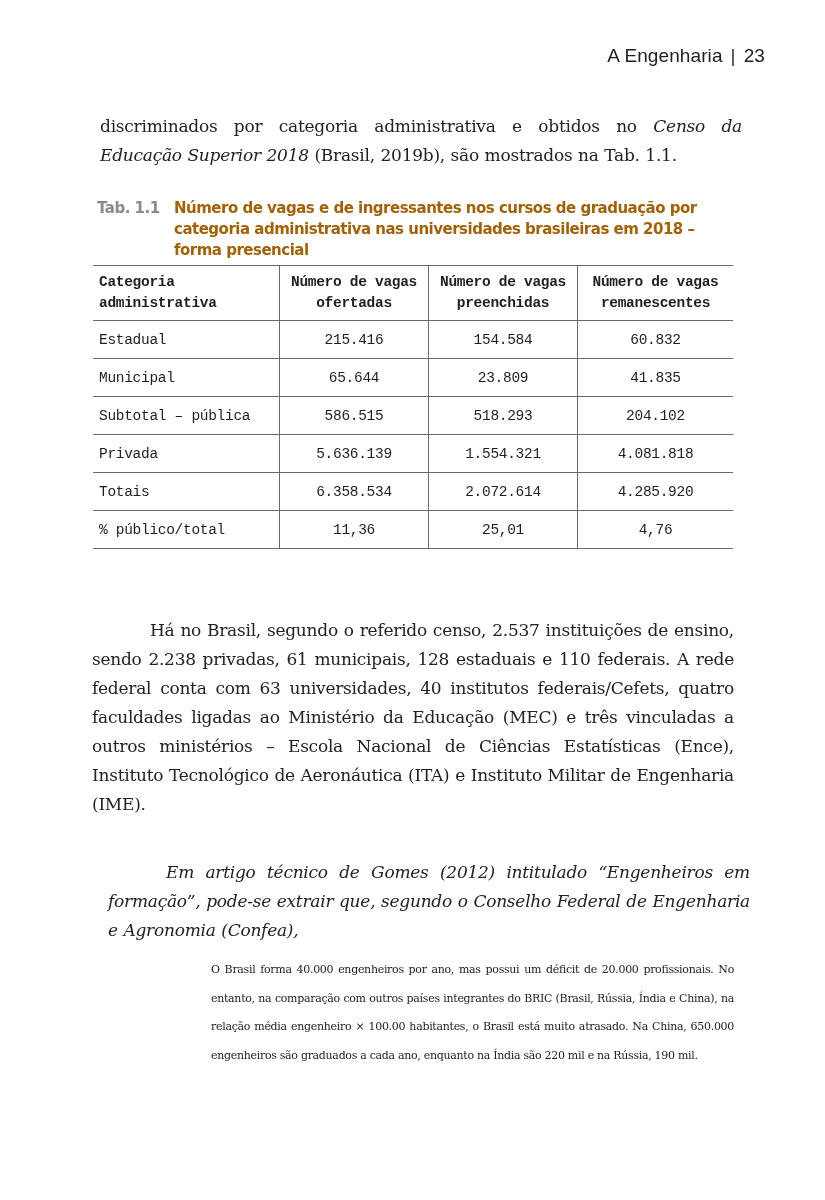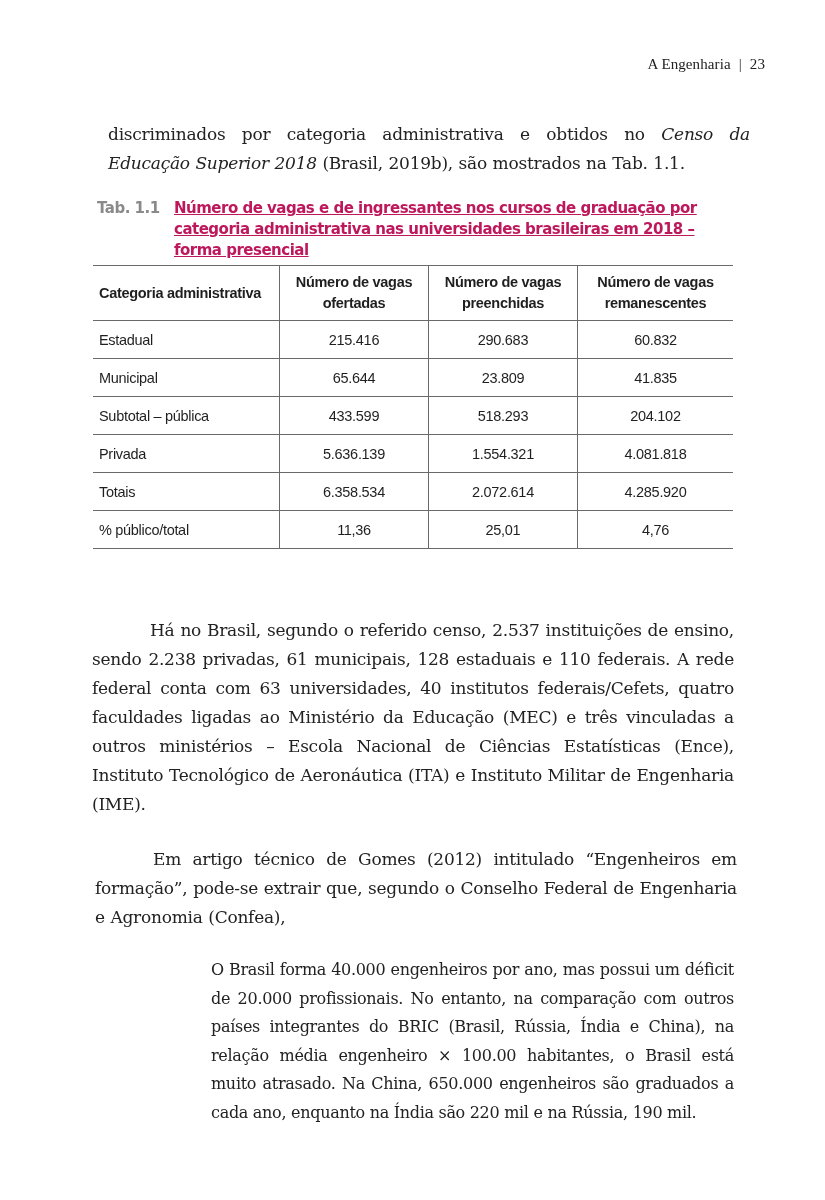--- a/index.html
+++ b/index.html
@@ -9,24 +9,24 @@
     }
     body {
       width: 825px;
       height: 1200px;
       position: relative;
       overflow: hidden;
       color: #1f1f1f;
     }
     .running-head {
       position: absolute;
-      top: 56px;
+      top: 45px;
       right: 60px;
-      font-family: Liberation Serif, serif;
-      font-size: 15px;
+      font-family: Liberation Sans, sans-serif;
+      font-size: 19px;
       color: #222;
       letter-spacing: 0.1px;
     }
     .running-head .sep {
       display: inline-block;
       margin: 0 8px;
       color: #333;
     }
     .body-text {
       position: absolute;
@@ -61,33 +61,32 @@
       line-height: 21px;
       display: flex;
       letter-spacing: -0.5px;
     }
     .table-caption .label {
       color: #8a8a8a;
       width: 77px;
       flex: 0 0 77px;
     }
     .table-caption .title {
-      color: #be185d;
+      color: #a16207;
       flex: 1;
       padding-right: 30px;
-      text-decoration: underline;
     }
 
     table.data-table {
       position: absolute;
       left: 93px;
       top: 265px;
       width: 640px;
       border-collapse: collapse;
-      font-family: Liberation Sans, sans-serif;
+      font-family: Liberation Mono, monospace;
       font-size: 14.5px;
       color: #1f1f1f;
       letter-spacing: -0.3px;
     }
     table.data-table th,
     table.data-table td {
       border-top: 1.5px solid #6a6a6a;
       border-bottom: 1.5px solid #6a6a6a;
       padding: 0 6px;
     }
@@ -117,35 +116,35 @@
     table.data-table td.cat {
       text-align: left;
     }
 
     .blockquote {
       position: absolute;
       left: 211px;
       top: 956px;
       width: 523px;
       font-family: "DejaVu Serif", serif;
-      font-size: 16px;
+      font-size: 11px;
       line-height: 28.5px;
       text-align: justify;
       color: #222;
       letter-spacing: -0.3px;
     }
   </style>
 </head>
 <body>
 
 <div class="running-head">
   <span>A Engenharia</span><span class="sep">|</span><span>23</span>
 </div>
 
-<p class="body-text" id="p-intro" style="margin:16px;">
+<p class="body-text" id="p-intro" style="margin:8px;">
   <span>discriminados por categoria administrativa e obtidos no </span><span class="it">Censo da Educação Superior 2018</span><span> (Brasil, 2019b), são mostrados na Tab. 1.1.</span>
 </p>
 
 <div class="table-caption">
   <span class="label">Tab. 1.1</span>
   <span class="title">Número de vagas e de ingressantes nos cursos de graduação por categoria administrativa nas universidades brasileiras em 2018 – forma presencial</span>
 </div>
 
 <table class="data-table">
   <thead>
@@ -153,32 +152,32 @@
       <th class="cat-head">Categoria administrativa</th>
       <th class="c2">Número de vagas ofertadas</th>
       <th class="c3">Número de vagas preenchidas</th>
       <th>Número de vagas remanescentes</th>
     </tr>
   </thead>
   <tbody>
     <tr>
       <td class="cat">Estadual</td>
       <td>215.416</td>
-      <td>290.683</td>
+      <td>154.584</td>
       <td>60.832</td>
     </tr>
     <tr>
       <td class="cat">Municipal</td>
       <td>65.644</td>
       <td>23.809</td>
       <td>41.835</td>
     </tr>
     <tr>
       <td class="cat">Subtotal – pública</td>
-      <td>433.599</td>
+      <td>586.515</td>
       <td>518.293</td>
       <td>204.102</td>
     </tr>
     <tr>
       <td class="cat">Privada</td>
       <td>5.636.139</td>
       <td>1.554.321</td>
       <td>4.081.818</td>
     </tr>
     <tr>
@@ -191,15 +190,15 @@
       <td class="cat">% público/total</td>
       <td>11,36</td>
       <td>25,01</td>
       <td>4,76</td>
     </tr>
   </tbody>
 </table>
 
 <p class="body-text indent" id="p-para1" style="margin:0;">Há no Brasil, segundo o referido censo, 2.537 instituições de ensino, sendo 2.238 privadas, 61 municipais, 128 estaduais e 110 federais. A rede federal conta com 63 universidades, 40 institutos federais/Cefets, quatro faculdades ligadas ao Ministério da Educação (MEC) e três vinculadas a outros ministérios – Escola Nacional de Ciências Estatísticas (Ence), Instituto Tecnológico de Aeronáutica (ITA) e Instituto Militar de Engenharia (IME).</p>
 
-<p class="body-text indent" id="p-para2" style="margin:3px;">Em artigo técnico de Gomes (2012) intitulado “Engenheiros em formação”, pode-se extrair que, segundo o Conselho Federal de Engenharia e Agronomia (Confea),</p>
+<p class="body-text indent" id="p-para2" style="margin:16px;font-style:italic;">Em artigo técnico de Gomes (2012) intitulado “Engenheiros em formação”, pode-se extrair que, segundo o Conselho Federal de Engenharia e Agronomia (Confea),</p>
 
 <p class="blockquote" style="margin:0;">O Brasil forma 40.000 engenheiros por ano, mas possui um déficit de 20.000 profissionais. No entanto, na comparação com outros países integrantes do BRIC (Brasil, Rússia, Índia e China), na relação média engenheiro × 100.00 habitantes, o Brasil está muito atrasado. Na China, 650.000 engenheiros são graduados a cada ano, enquanto na Índia são 220 mil e na Rússia, 190 mil.</p>
 
 </body></html>

